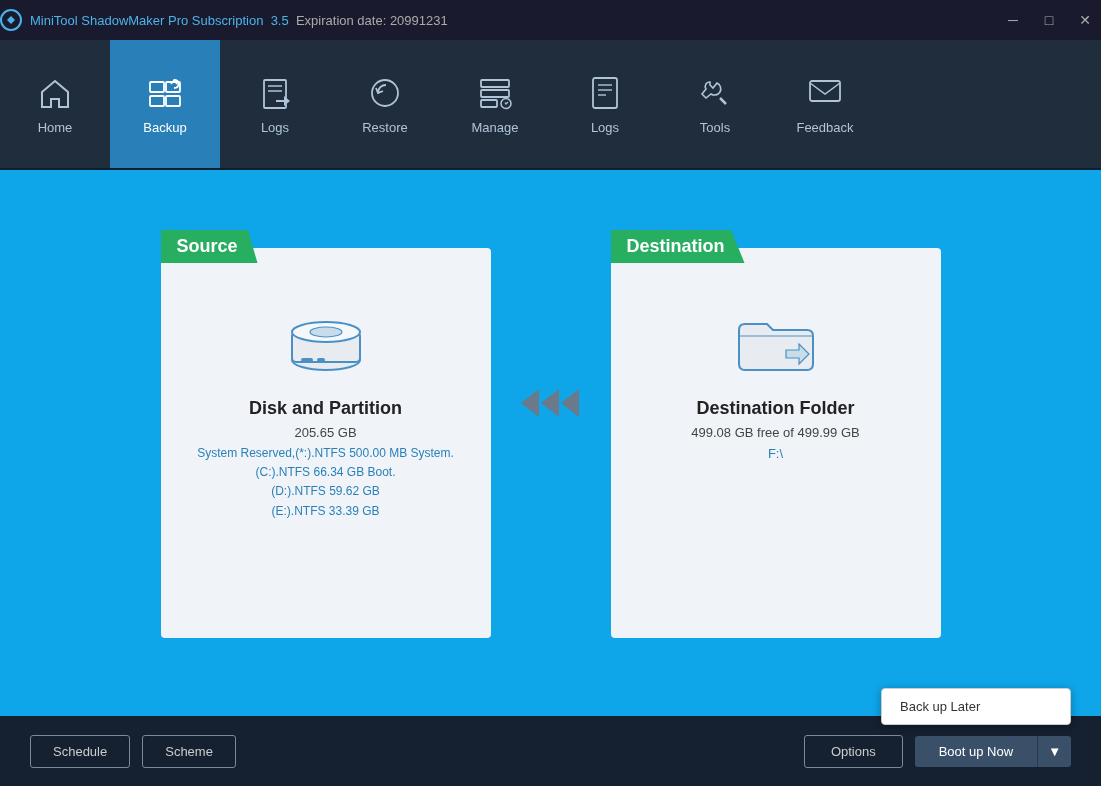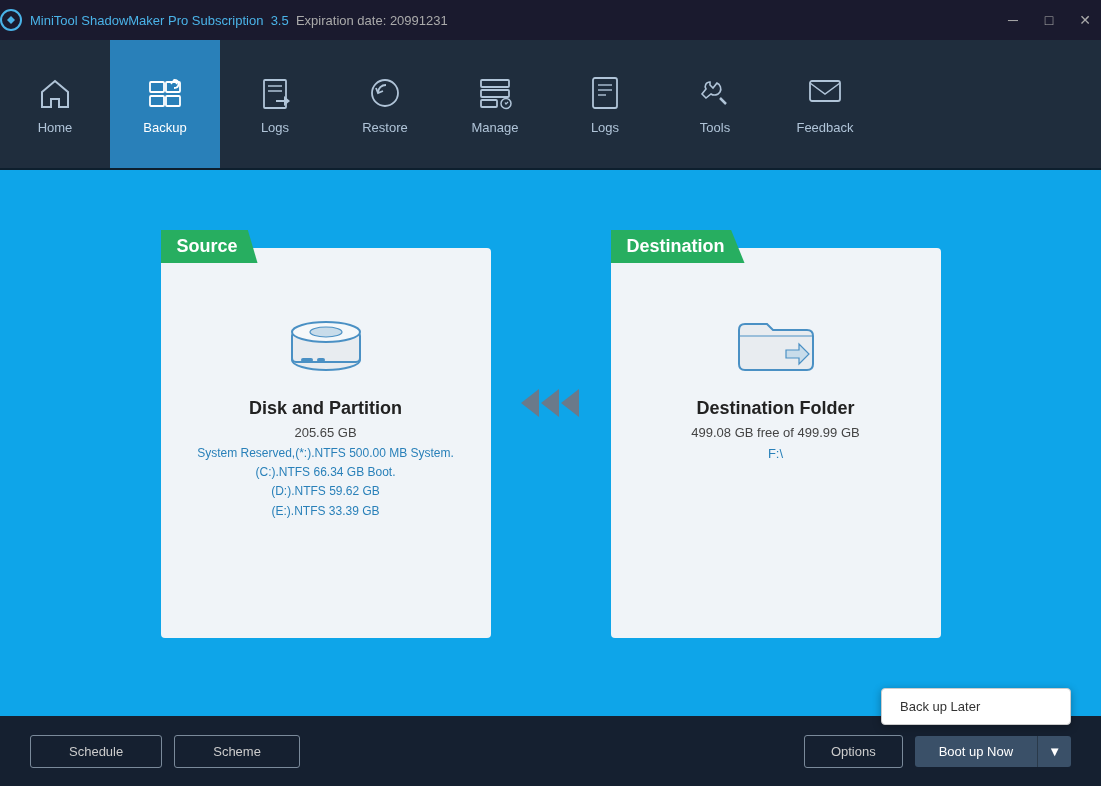--- a/index.html
+++ b/index.html
@@ -170,21 +170,21 @@
       left: 0;
       right: 0;
       height: 70px;
       background: #152030;
       display: flex;
       align-items: center;
       padding: 0 30px;
       gap: 12px;
     }
     .btn-secondary {
-      padding: 8px 38px;
+      padding: 8px 22px;
       border: 1px solid #7a8a9a;
       background: transparent;
       color: #ccc;
       font-size: 13px;
       border-radius: 3px;
       cursor: pointer;
     }
     .spacer { flex: 1; }
     .btn-options {
       padding: 8px 26px;

